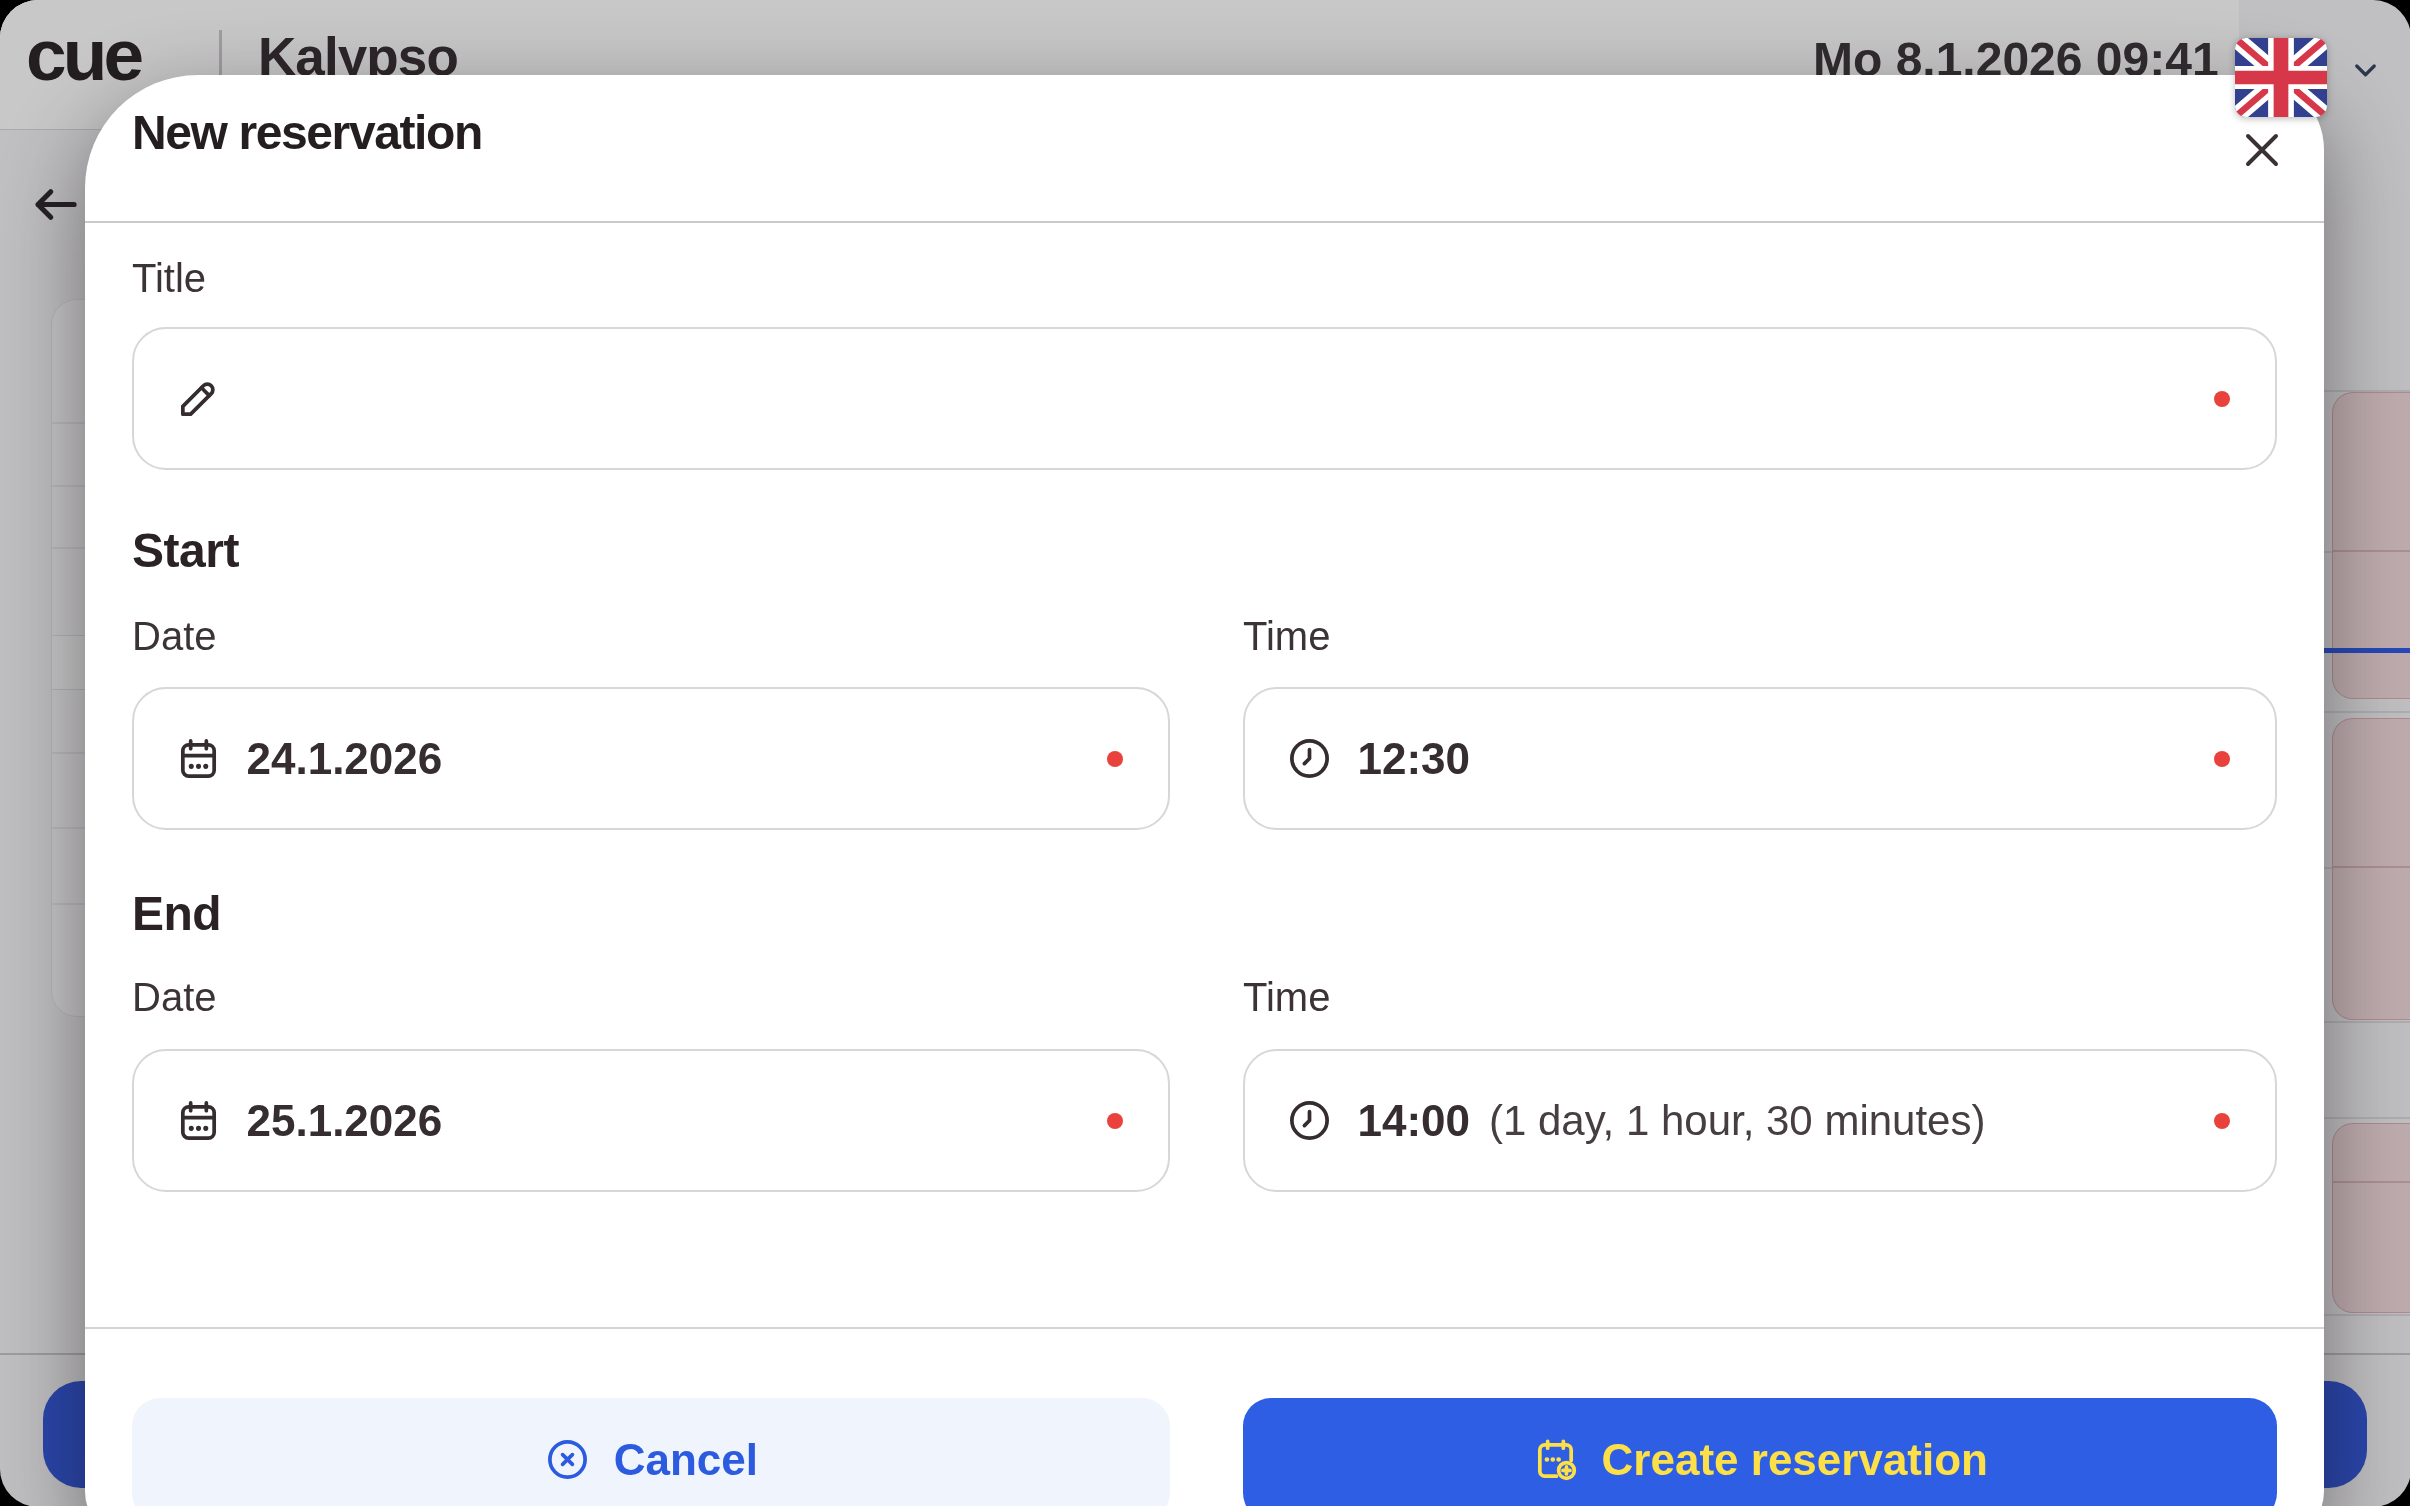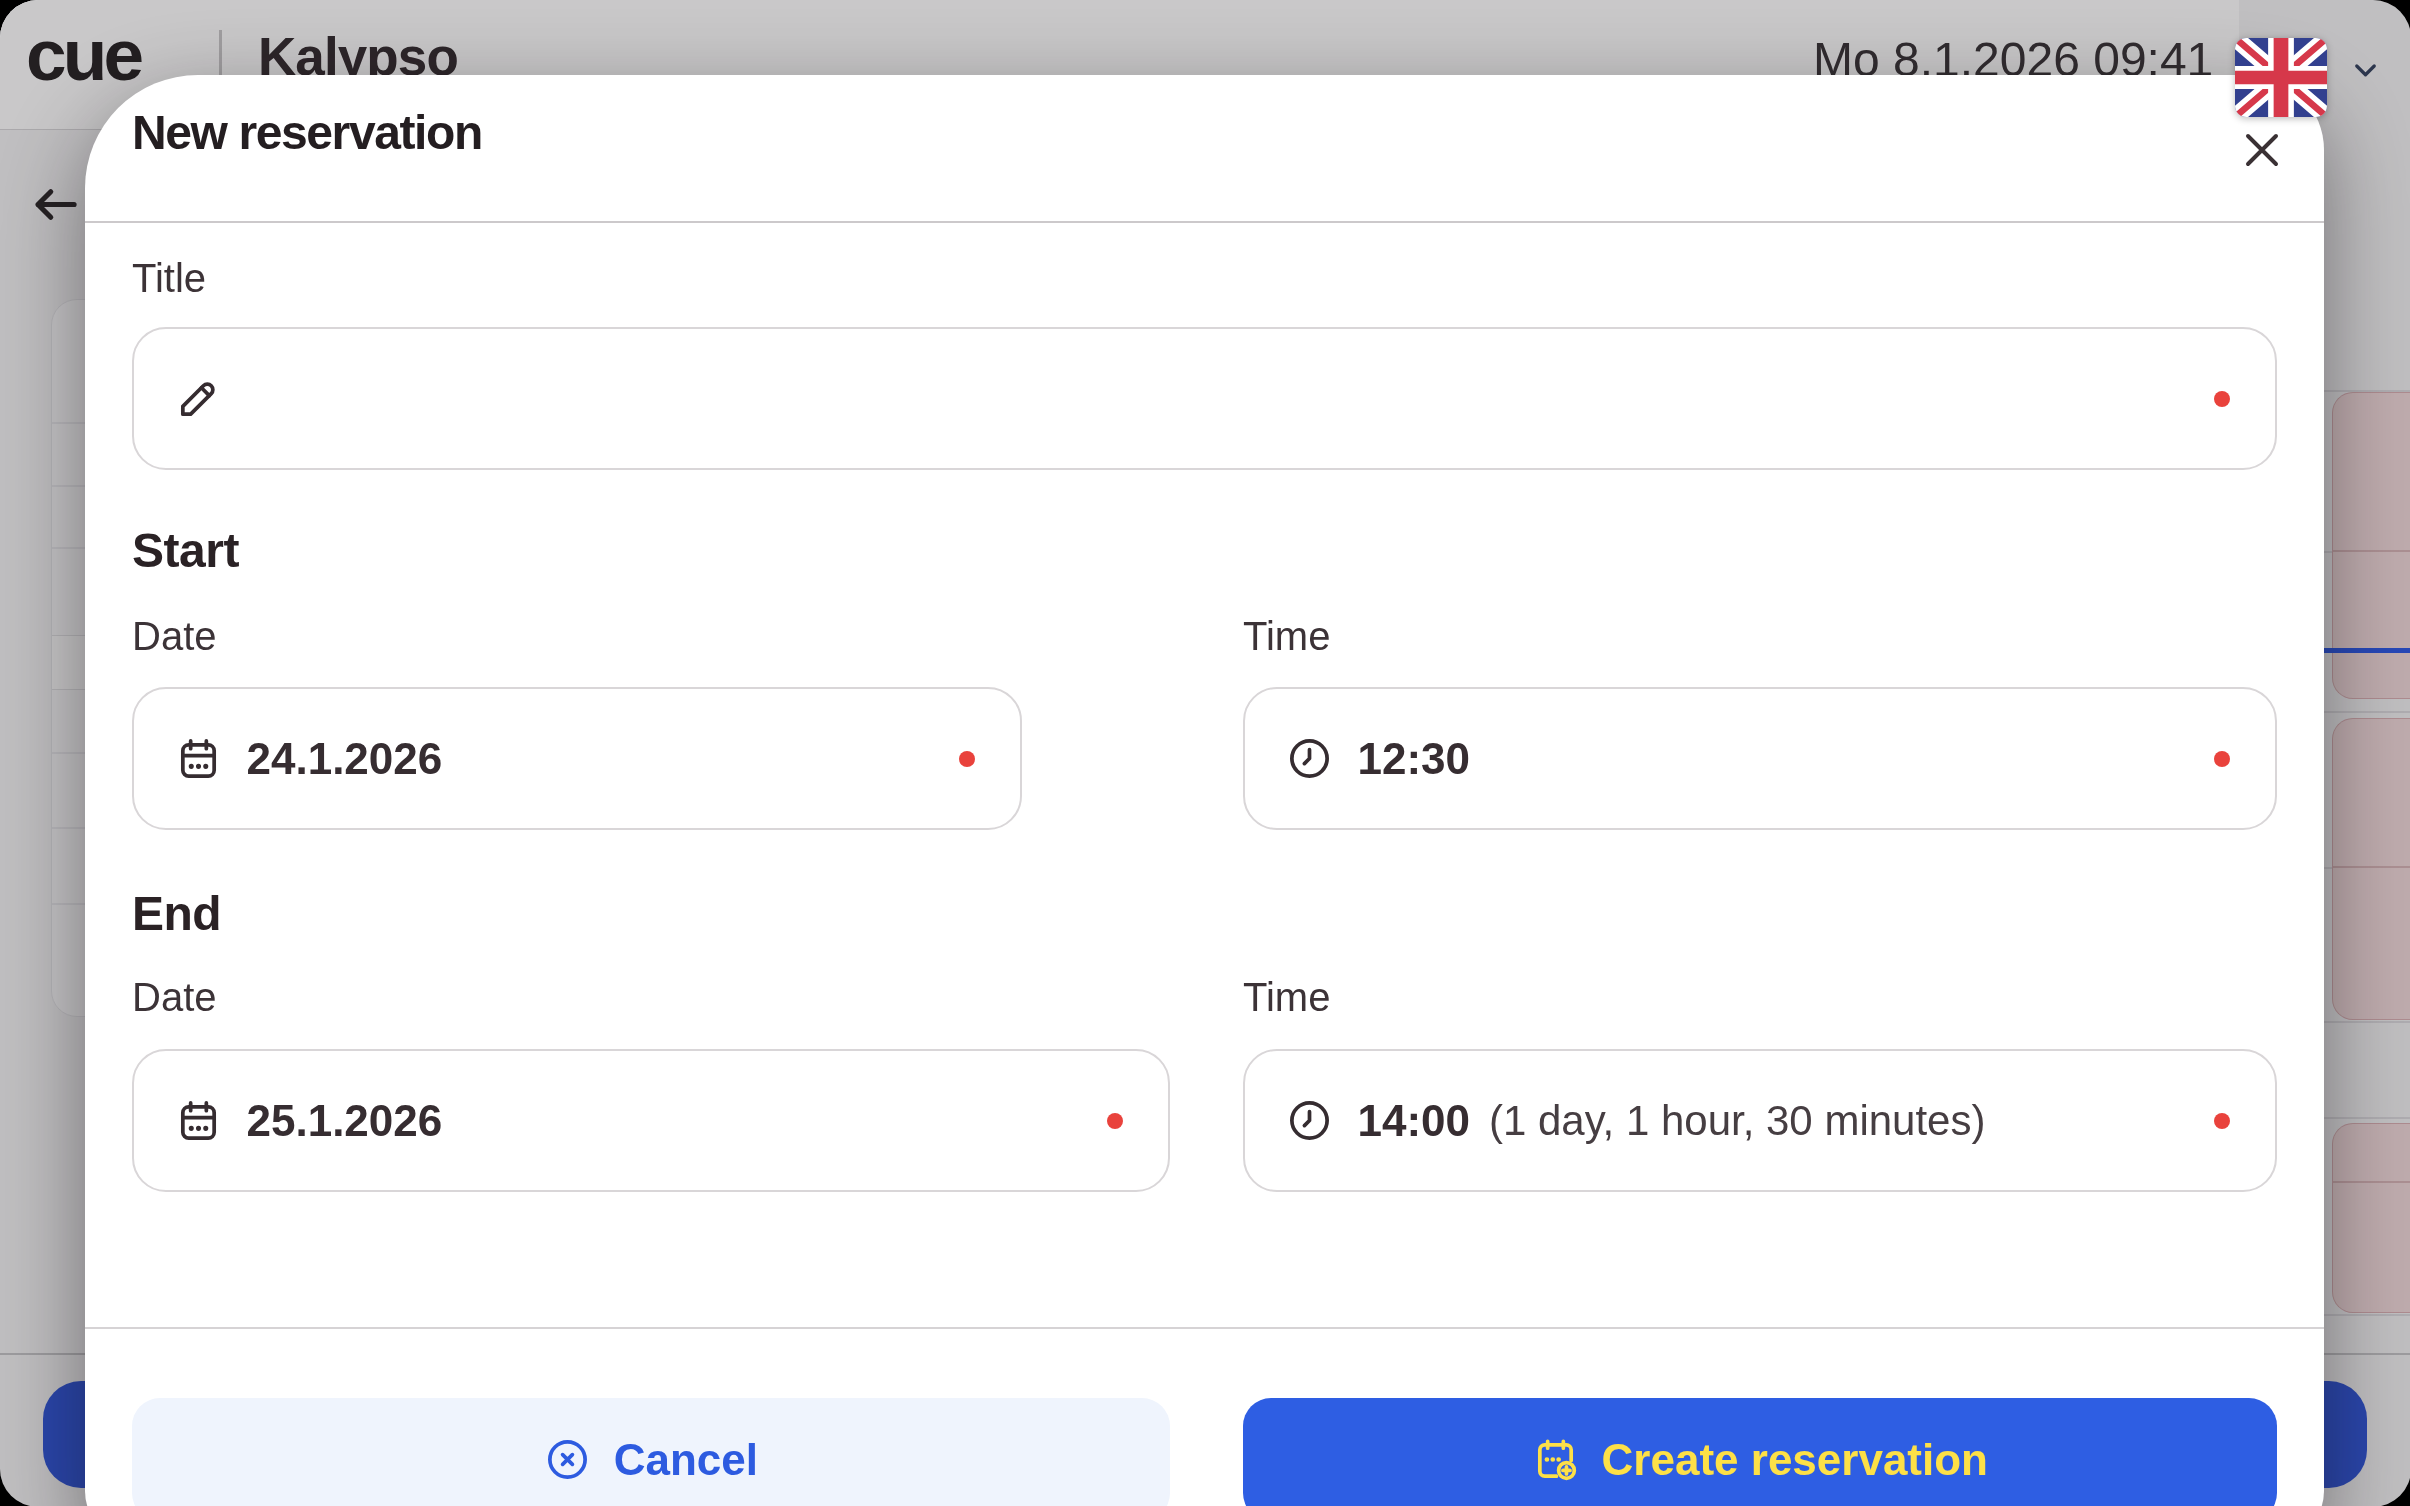--- a/index.html
+++ b/index.html
@@ -5,21 +5,21 @@
   html,body{margin:0;padding:0;background:#000;}
   *{box-sizing:border-box;font-family:"Liberation Sans","DejaVu Sans",sans-serif;}
   #screen{position:relative;width:2411px;height:1507px;background:#f3f3f5;overflow:hidden;border-radius:38px;}
 
   
   #bg{position:absolute;inset:0;z-index:1;}
   .topbar{position:absolute;left:0;top:0;width:2239px;height:130px;background:#ffffff;border-bottom:1.9px solid #d8d7d9;}
   .logo{position:absolute;left:26px;top:13px;font-size:73px;font-weight:800;letter-spacing:-3.8px;color:#262123;}
   .topbar-vdiv{position:absolute;left:219px;top:30px;width:2.8px;height:51px;background:#c9c8ca;}
   .appname{position:absolute;left:258px;top:26px;font-size:53px;font-weight:700;color:#332b2e;letter-spacing:-0.9px;}
-  .datetime{position:absolute;left:1813px;top:32px;font-size:48px;font-weight:400;color:#383336;white-space:nowrap;}
+  .datetime{position:absolute;left:1813px;top:32px;font-size:48px;font-weight:700;color:#383336;white-space:nowrap;}
   .chev{position:absolute;left:2345px;top:56px;width:41px;height:30px;color:#33415e;}
   .backarrow{position:absolute;left:26px;top:179px;width:58px;height:51px;color:#2a2527;}
   .bgcard{position:absolute;left:51px;top:299px;width:490px;height:718px;background:#fbfbfd;border:1.9px solid #e7e7ea;border-radius:26px;overflow:hidden;}
   .bgcard .row-line{position:absolute;left:0;width:100%;height:1.9px;background:#ececef;}
   .bgcard .hi-band{position:absolute;left:0;top:335px;width:100%;height:55px;background:#ffffff;border-top:1.9px solid #e4e4e7;border-bottom:1.9px solid #e4e4e7;}
   .gridline{position:absolute;left:2279px;width:132px;height:1.9px;background:#dddce0;}
   .event{position:absolute;left:2332px;width:94px;background:#f2dbdc;border:1.9px solid #dcb1b4;border-right:none;border-radius:21px 0 0 21px;overflow:hidden;}
   .event .ev-line{position:absolute;left:0;width:100%;height:1.9px;background:#d9b6b9;}
   .timeline{position:absolute;left:2324px;top:648px;width:87px;height:4.7px;background:#2b57e8;}
   .bg-footer-div{position:absolute;left:0;top:1353px;width:2411px;height:1.9px;background:#c6c5c8;}
@@ -133,21 +133,21 @@
             <path d="M13.5 6.5l4 4"></path>
           </svg>
       </span>
       <span class="req"></span>
     </div>
 
     <div class="fheading" style="left:47px;top:448px">Start</div>
     <div class="flabel" style="left:47px;top:539px">Date</div>
     <div class="flabel" style="left:1158px;top:539px">Time</div>
 
-    <div class="finput" style="left:47px;top:612px;width:890px">
+    <div class="finput" style="left:47px;top:612px;width:1038px">
       <span class="ic">
         <svg viewBox="0 0 24 24" fill="none" stroke="currentColor" stroke-width="1.9" stroke-linecap="round" stroke-linejoin="round">
             <rect x="4" y="5" width="16" height="16" rx="3"></rect>
             <path d="M8 3v4M16 3v4M4 10.5h16"></path>
             <path d="M8.3 16h.01M12 16h.01M15.7 16h.01" stroke-width="2.6"></path>
           </svg>
       </span>
       <span class="fval">24.1.2026</span>
       <span class="req"></span>
     </div>

